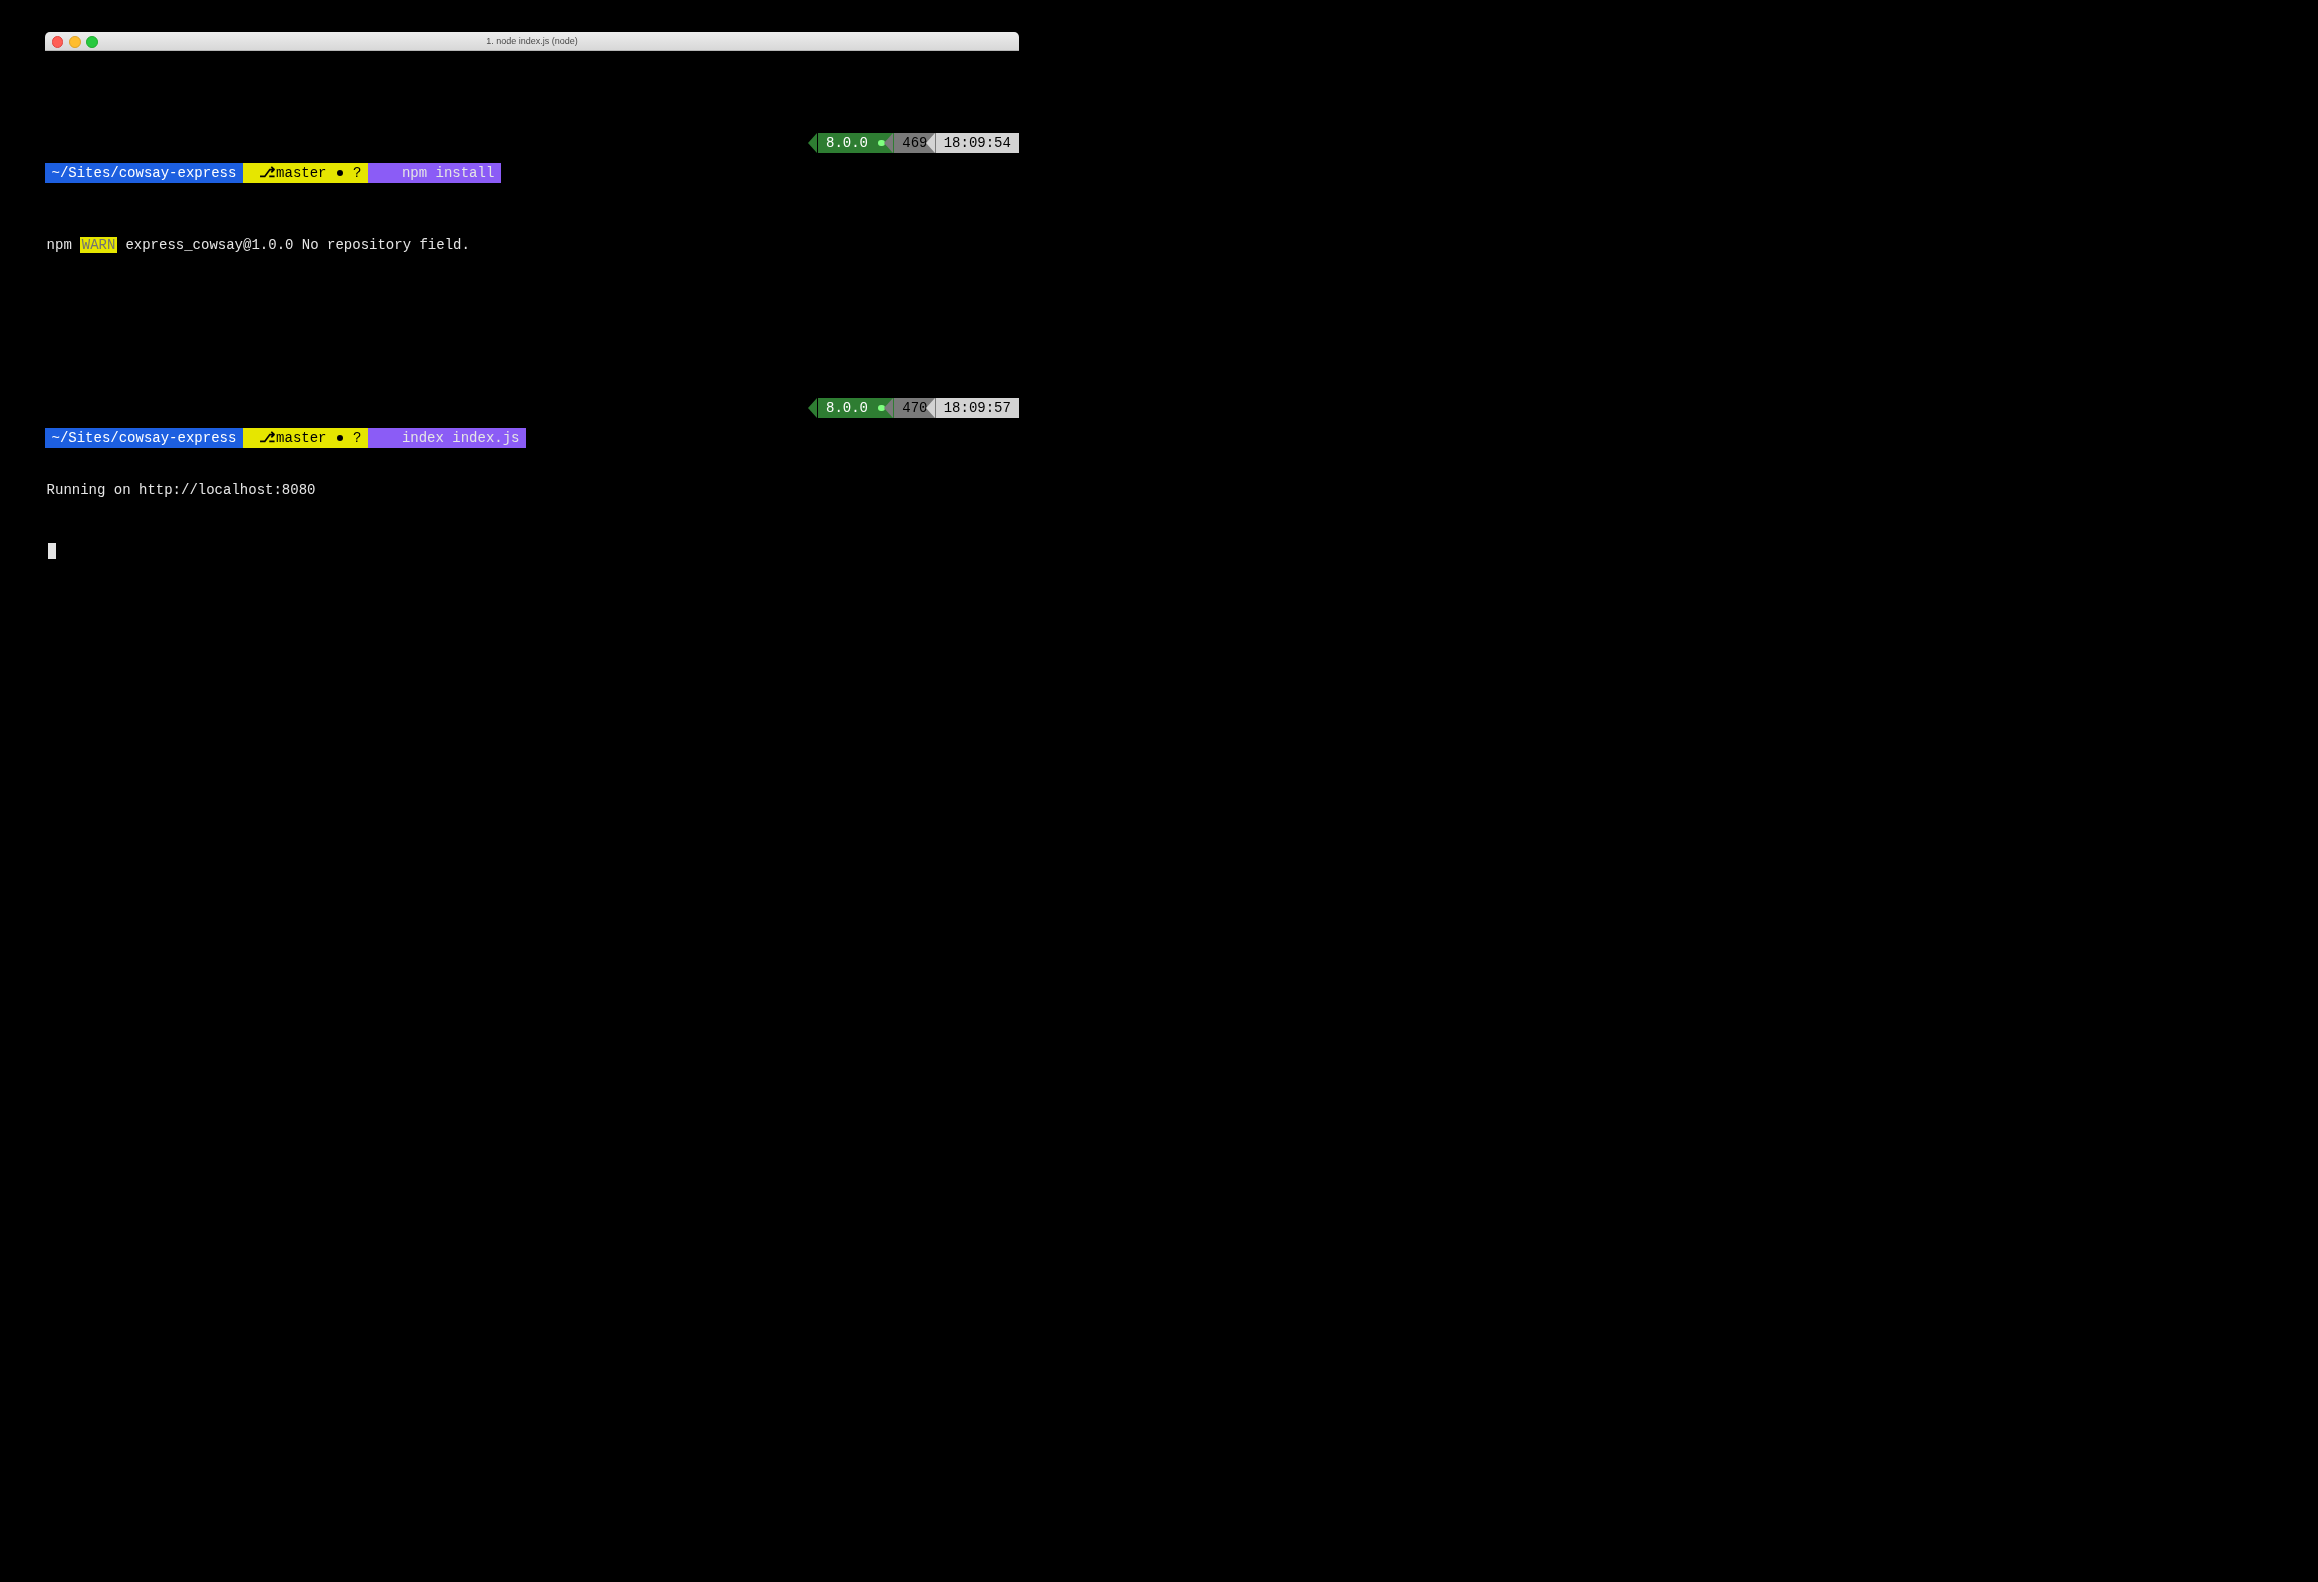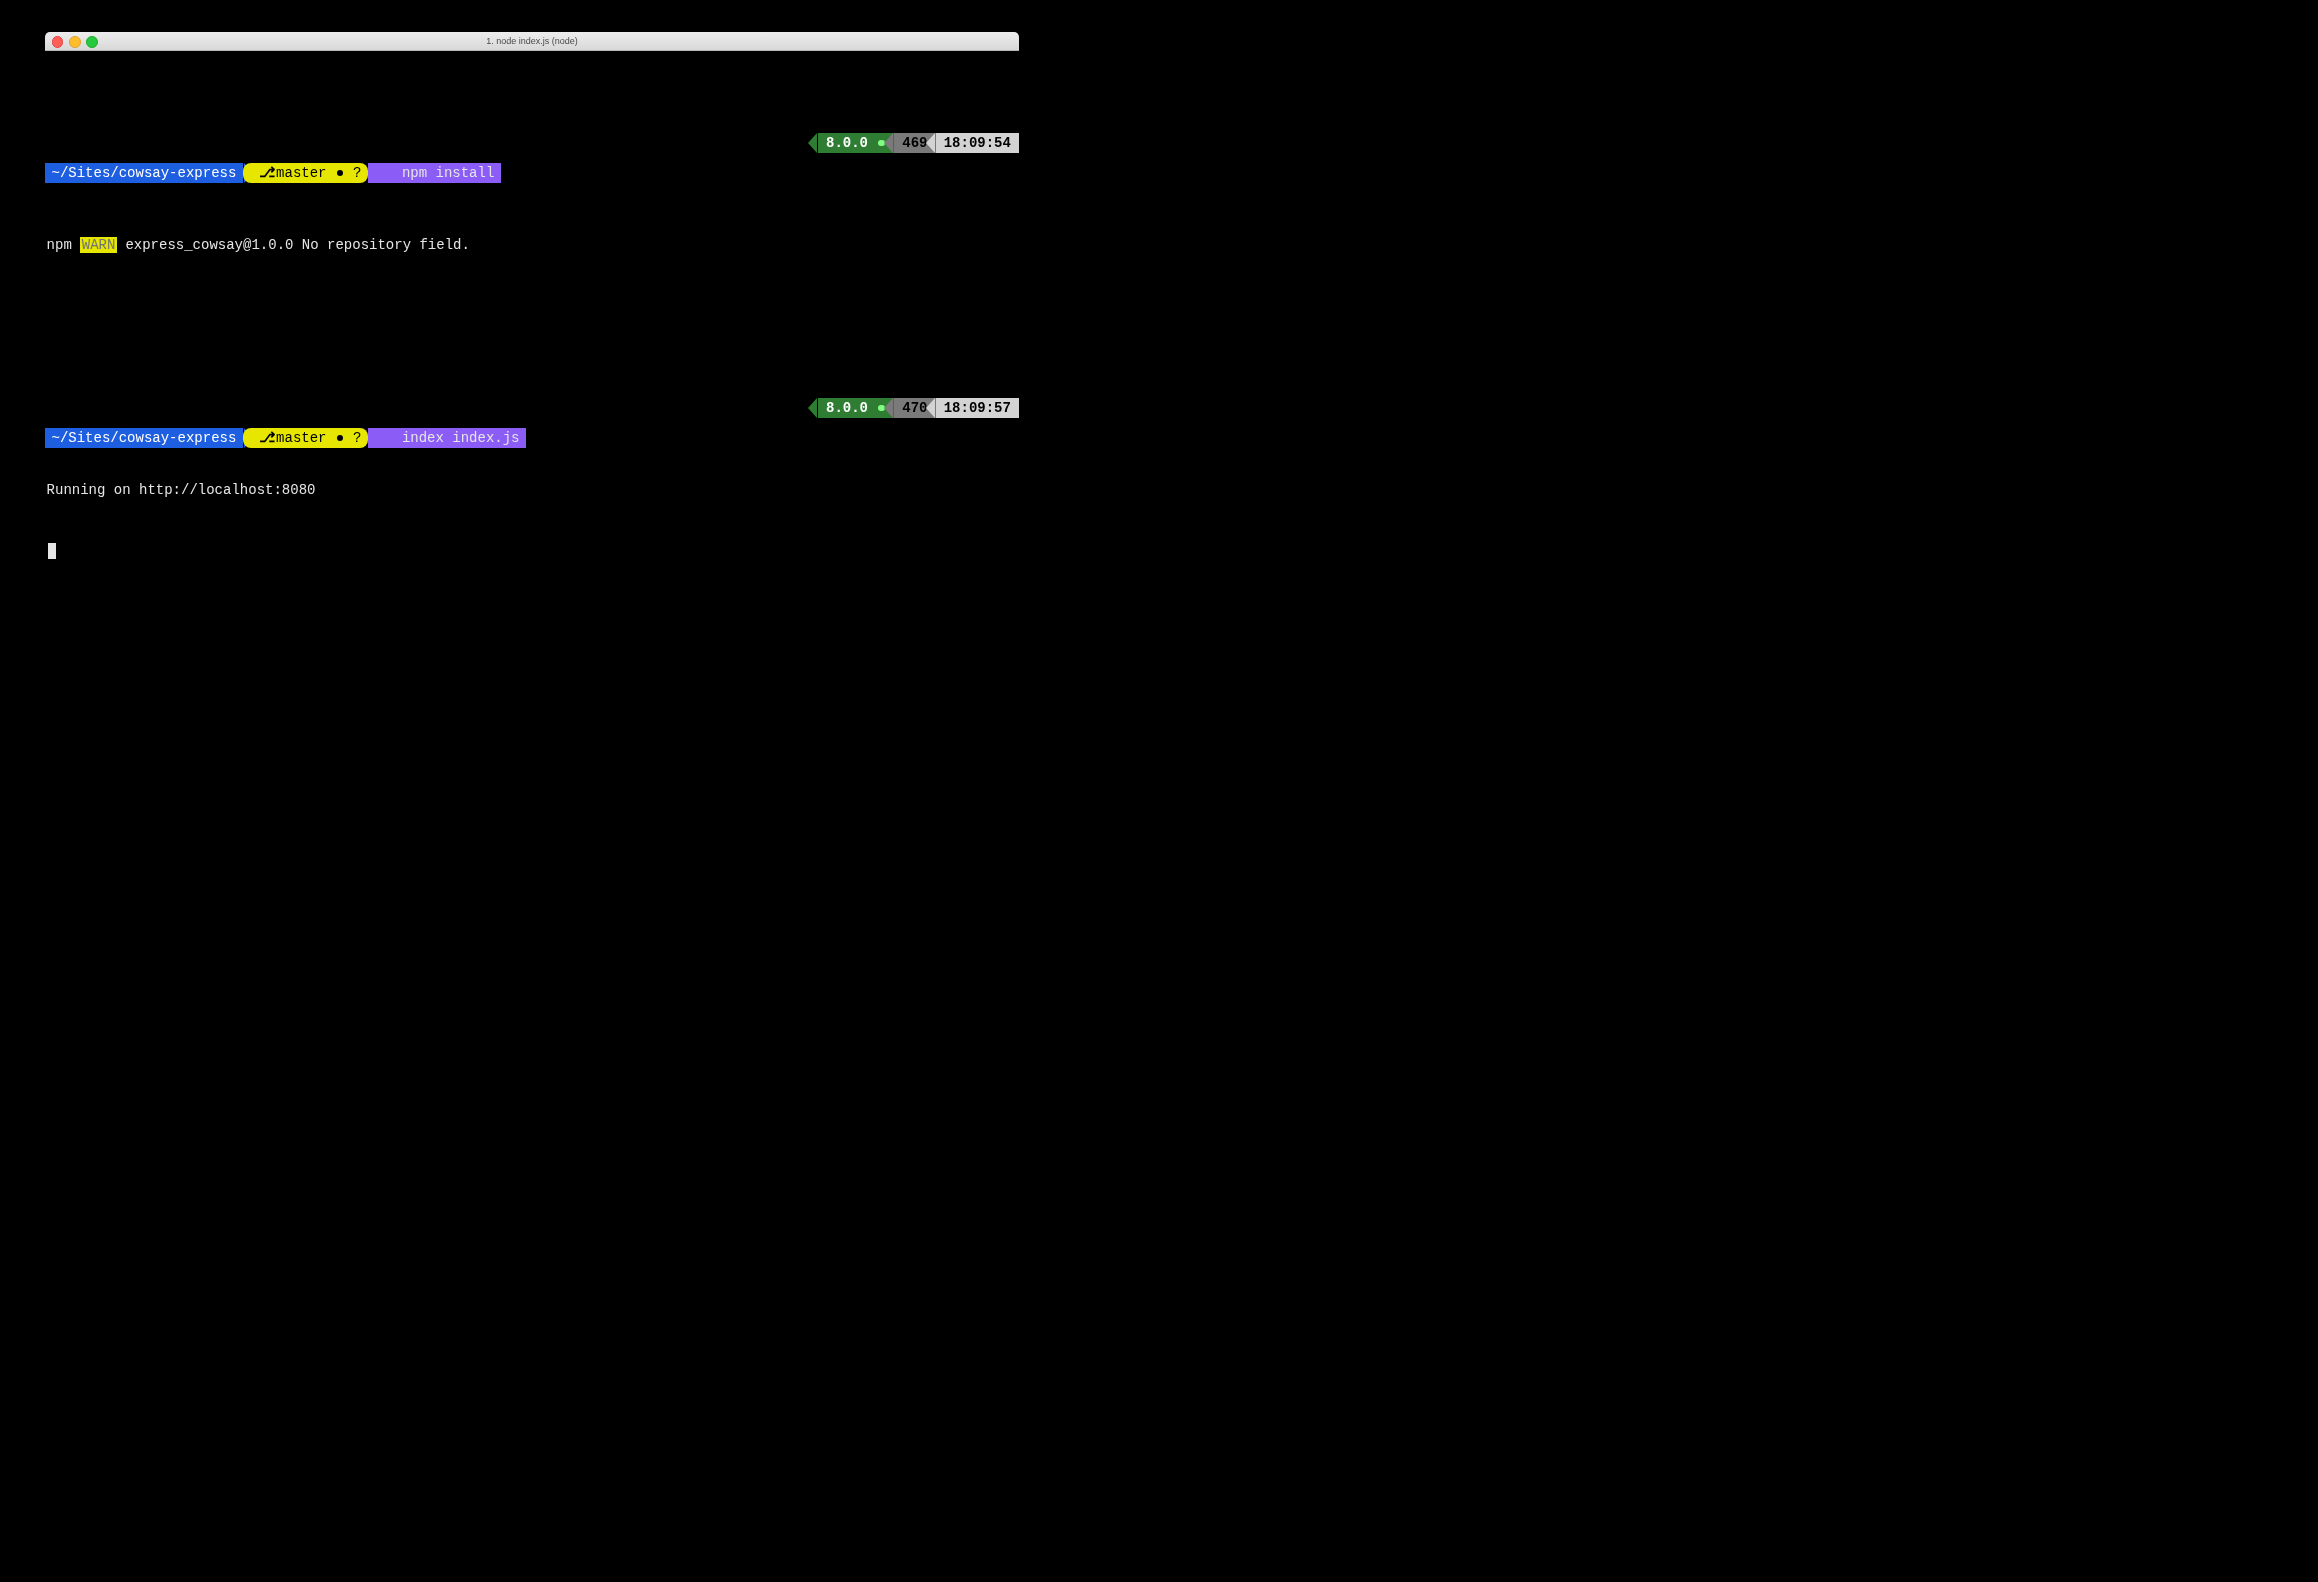--- a/index.html
+++ b/index.html
@@ -13,28 +13,28 @@
   .tl.grn{background:#27c93f;border:0.4px solid #1aab29;}
   .title{flex:1;text-align:center;font:9px -apple-system,Helvetica,Arial,sans-serif;color:#4a4a4a;}
   .term{background:#000;color:#e5e5e5;font-size:14px;line-height:20.4px;height:calc(100% - 18px);box-sizing:border-box;white-space:pre;}
   .row{display:flex;align-items:stretch;height:20.4px;}
   .grow{flex:1;}
   
   .seg{display:inline-flex;align-items:center;height:20.4px;padding:0 6.5px 0 6.5px;position:relative;margin-top:30px;}
   .seg::after{content:"";position:absolute;right:-9.8px;top:0;border-top:10.2px solid transparent;border-bottom:10.2px solid transparent;border-left:9.8px solid currentColor;}
   .seg.blue{background:#1d5fe0;color:#1d5fe0;}
   .seg.blue .txt{color:#fff;}
-  .seg.yellow{background:#e6e600;color:#e6e600;padding-left:16.3px;border-radius:8px;}
+  .seg.yellow{background:#e6e600;color:#e6e600;padding-left:16.3px;}
   .seg.yellow .txt{color:#000;}
   .seg.black{background:#8b5cf6;color:#000;padding-left:34px;}
   .seg.black::after{border-left-color:#000;}
   .seg.black .txt{color:#e5e5e5;}
   .seg.noarrow::after{display:none;}
   
-  .rwrap{display:flex;height:20.4px;margin-left:auto;font-weight:bold;}
+  .rwrap{display:flex;height:20.4px;margin-left:auto;}
   .rseg{display:inline-flex;align-items:center;height:20.4px;padding:0 8.1px 0 8.1px;position:relative;}
   .rseg::before{content:"";position:absolute;left:-9.8px;top:0;border-top:10.2px solid transparent;border-bottom:10.2px solid transparent;border-right:9.8px solid currentColor;}
   .rseg.green{background:#2e7d32;color:#2e7d32;}
   .rseg.green .txt{color:#fff;}
   .rseg.gray{background:#7a7a7a;color:#7a7a7a;}
   .rseg.gray .txt{color:#000;}
   .rseg.lgray{background:#d3d3d3;color:#d3d3d3;}
   .rseg.lgray .txt{color:#000;}
   .txt{font-family:inherit;}
   .outline{padding-left:1.6px;color:#e5e5e5;}

